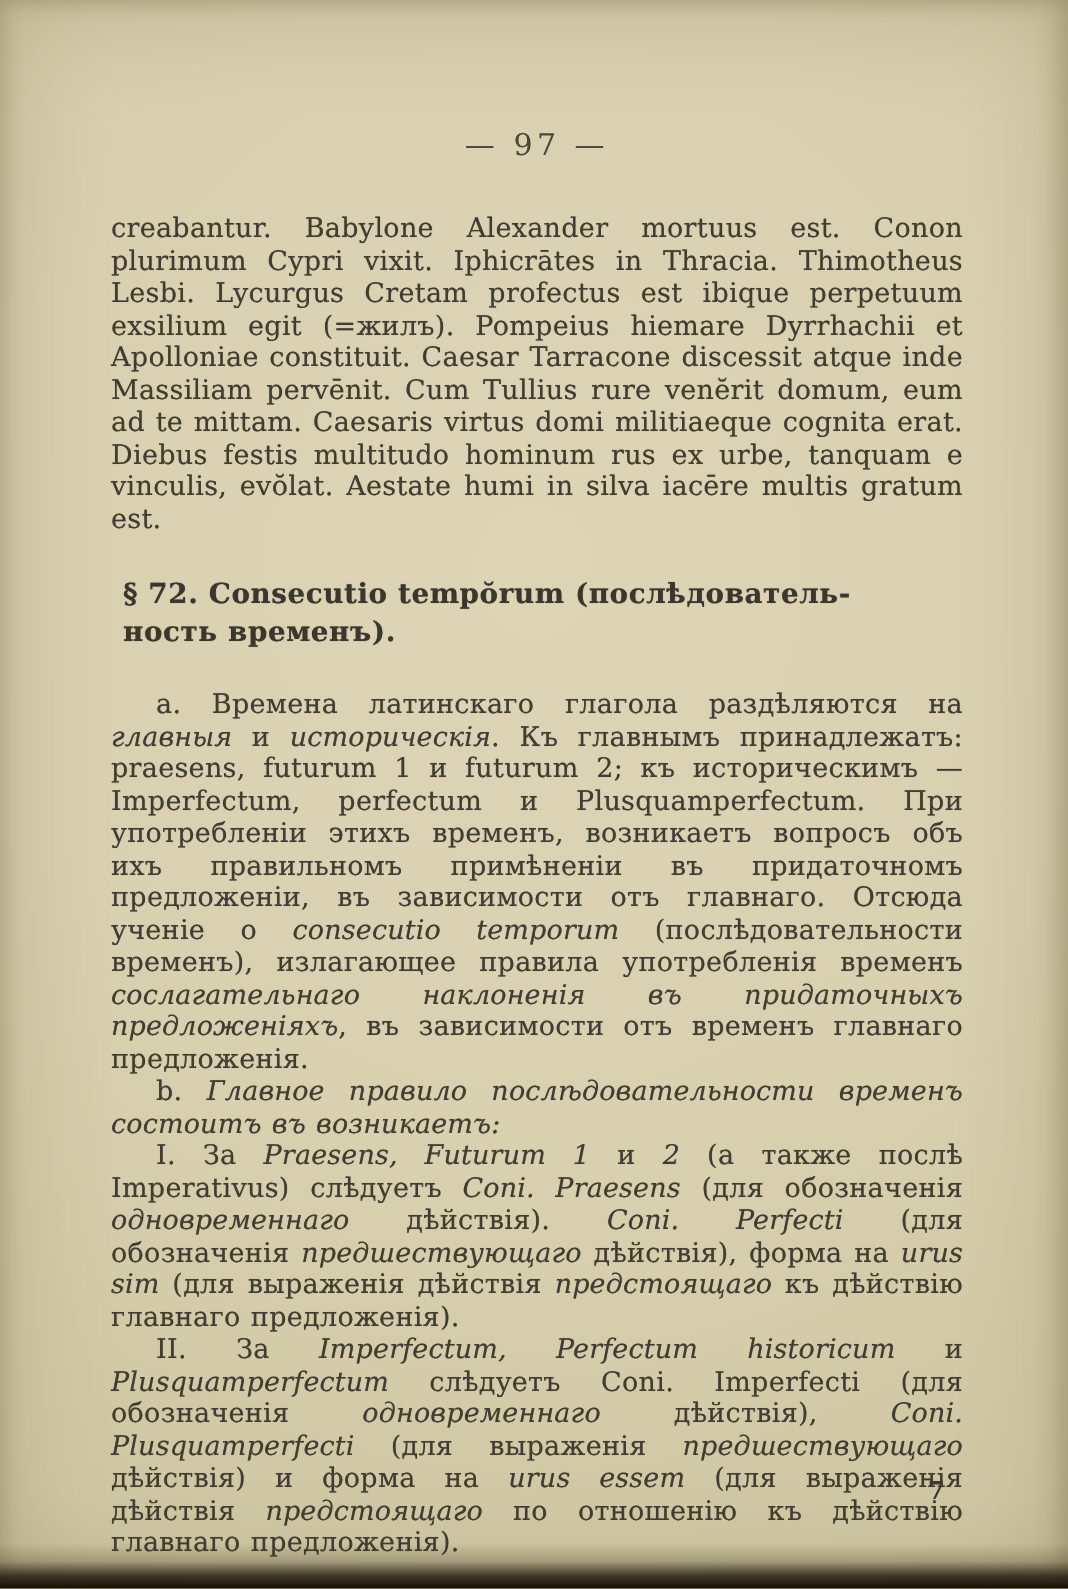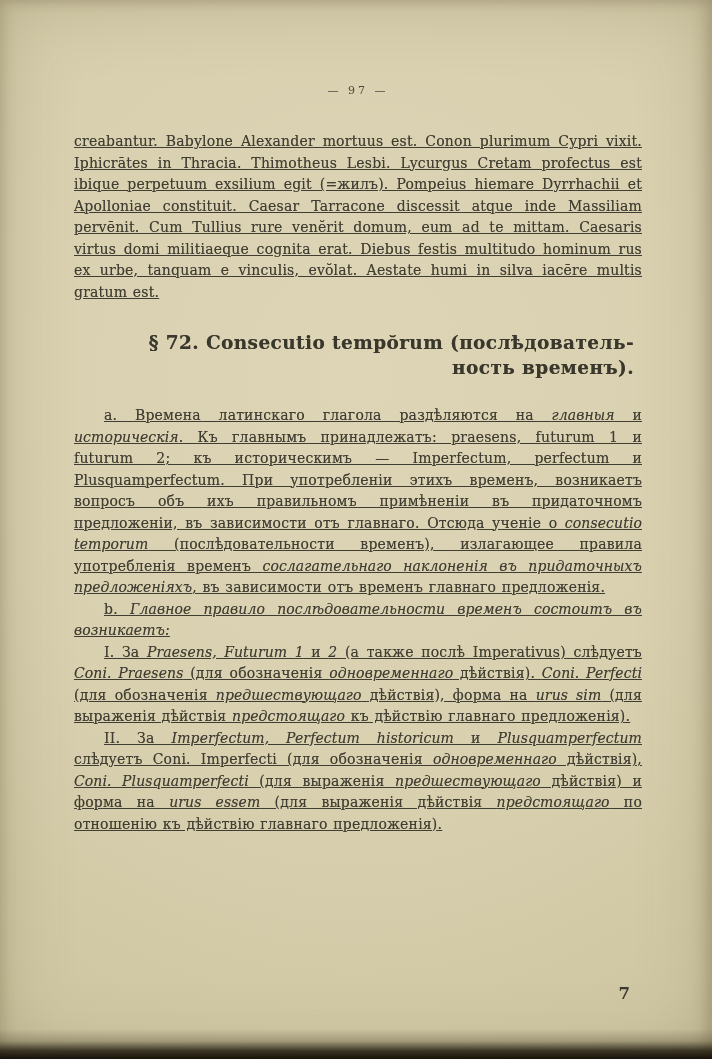--- a/index.html
+++ b/index.html
@@ -18,43 +18,42 @@
     background: radial-gradient(ellipse 130% 95% at 50% 36%,
       #ddd5b6 0%, #d8d0af 40%, #cfc7a3 70%, #bcb38e 100%);
     box-shadow: inset 0 0 70px rgba(120, 108, 75, 0.30),
                 inset -7px 0 14px rgba(110, 95, 60, 0.28),
                 inset 5px 0 12px rgba(110, 95, 60, 0.18);
     font-family: "DejaVu Serif", serif;
     color: #403d32;
   }
   .page-number {
     text-align: center;
-    font-size: 11px;
+    font-size: 20px;
     letter-spacing: 3px;
     color: #4a473b;
     margin-bottom: 34px;
   }
   .text-block {
     position: relative;
   }
   .para {
     margin: 0;
-    font-size: 14px;
+    font-size: 18px;
     line-height: 21.5px;
     text-align: justify;
     letter-spacing: 0.2px;
     word-spacing: 1px;
     text-shadow: 0 0 0.5px rgba(62, 58, 45, 0.55);
-    text-decoration: underline;
   }
   .para.indent {
     text-indent: 30px;
   }
   .section-heading {
-    text-align: right;
+    text-align: left;
     font-size: 18.5px;
     font-weight: bold;
     line-height: 25px;
     margin: 27px 8px 25px 8px;
     letter-spacing: 0.4px;
     color: #3a372c;
     text-shadow: 0 0 0.6px rgba(55, 52, 40, 0.6);
   }
   .signature {
     position: absolute;

